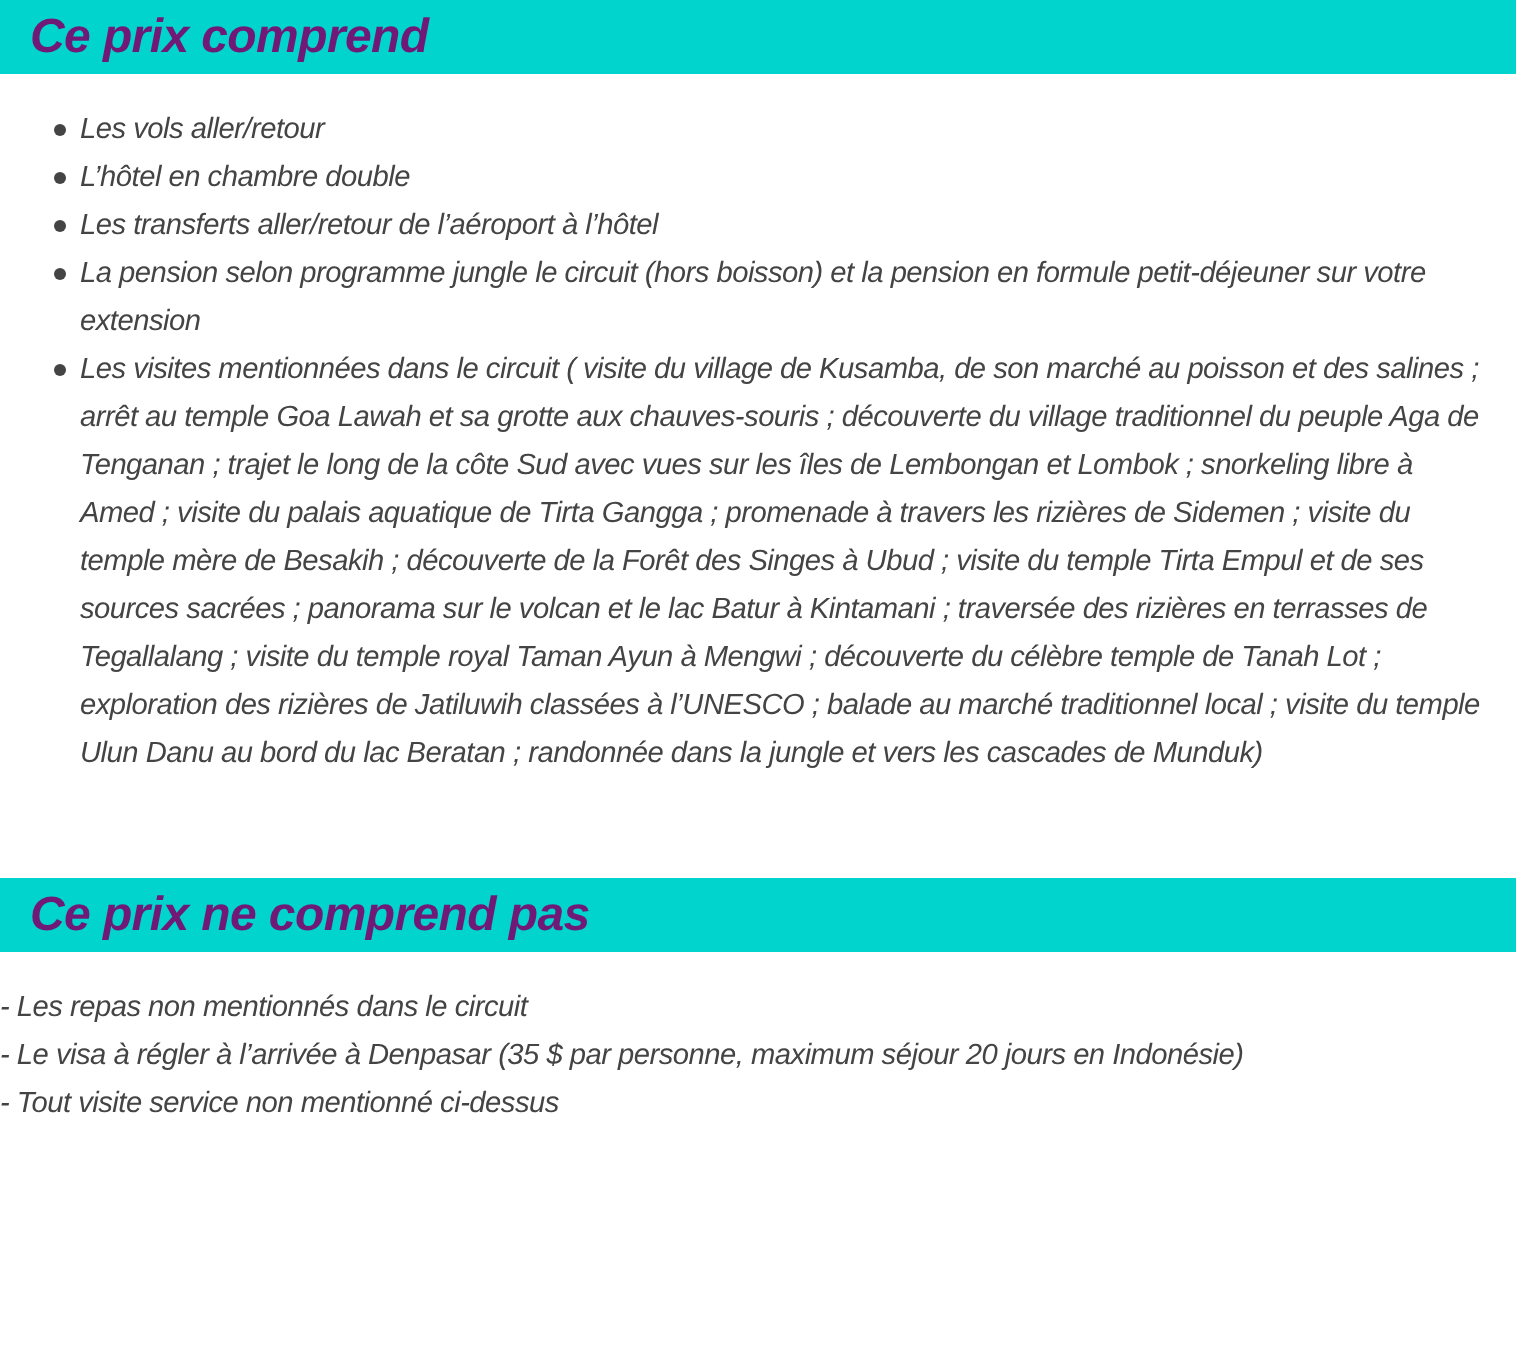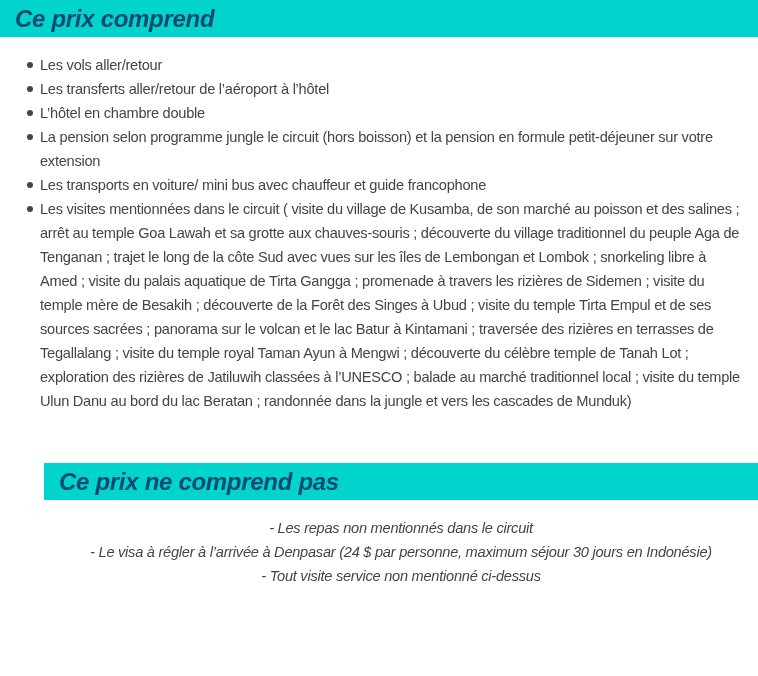--- a/index.html
+++ b/index.html
@@ -11,81 +11,80 @@
     .section-header {
       background: #00d4cc;
       height: 37px;
       width: 758px;
       box-sizing: border-box;
       padding-left: 15px;
       display: flex; align-items: center;
     }
     .section-header h2 {
       margin: 0;
-      color: #0c4a6e;
+      color: #701a75;
       font-style: italic;
       font-weight: bold;
       font-size: 24px;
       letter-spacing: -0.3px;
       line-height: 37px;
     }
     ul.included {
       margin: 16px 0 0 0;
       padding: 0 0 0 40px;
       list-style: none;
       width: 700px;
     }
     ul.included li {
       position: relative;
+      font-style: italic;
       font-size: 14.6px;
       line-height: 24px;
       letter-spacing: -0.25px;
     }
     ul.included li::before {
       content: "";
       position: absolute;
       left: -13px; top: 9px;
       width: 6px; height: 6px;
       border-radius: 50%;
       background: #444444;
     }
-    .gap-top { margin-top: 50px; padding-left: 44px; }
+    .gap-top { margin-top: 50px; }
     .excluded {
       margin: 16px 0 0 0;
       padding: 0;
       list-style: none;
-      text-align: center;
     }
     .excluded li {
       font-style: italic;
       font-size: 14.6px;
       line-height: 24px;
       letter-spacing: -0.25px;
       white-space: nowrap;
     }
   </style>
 </head>
 <body>
 
 <section>
   <div class="section-header">
     <h2>Ce prix comprend</h2>
   </div>
   <ul class="included">
     <li>Les vols aller/retour</li>
+    <li>L’hôtel en chambre double</li>
     <li>Les transferts aller/retour de l’aéroport à l’hôtel</li>
-    <li>L’hôtel en chambre double</li>
     <li>La pension selon programme jungle le circuit (hors boisson) et la pension en formule petit-déjeuner sur votre extension</li>
-    <li>Les transports en voiture/ mini bus avec chauffeur et guide francophone</li>
     <li>Les visites mentionnées dans le circuit ( visite du village de Kusamba, de son marché au poisson et des salines ; arrêt au temple Goa Lawah et sa grotte aux chauves-souris ; découverte du village traditionnel du peuple Aga de Tenganan ; trajet le long de la côte Sud avec vues sur les îles de Lembongan et Lombok ; snorkeling libre à Amed ; visite du palais aquatique de Tirta Gangga ; promenade à travers les rizières de Sidemen ; visite du temple mère de Besakih ; découverte de la Forêt des Singes à Ubud ; visite du temple Tirta Empul et de ses sources sacrées ; panorama sur le volcan et le lac Batur à Kintamani ; traversée des rizières en terrasses de Tegallalang ; visite du temple royal Taman Ayun à Mengwi ; découverte du célèbre temple de Tanah Lot ; exploration des rizières de Jatiluwih classées à l’UNESCO ; balade au marché traditionnel local ; visite du temple Ulun Danu au bord du lac Beratan ; randonnée dans la jungle et vers les cascades de Munduk)</li>
   </ul>
 </section>
 
 <section class="gap-top">
   <div class="section-header">
     <h2>Ce prix ne comprend pas</h2>
   </div>
   <ul class="excluded">
     <li>- Les repas non mentionnés dans le circuit</li>
-    <li>- Le visa à régler à l’arrivée à Denpasar (24 $ par personne, maximum séjour 30 jours en Indonésie)</li>
+    <li>- Le visa à régler à l’arrivée à Denpasar (35 $ par personne, maximum séjour 20 jours en Indonésie)</li>
     <li>- Tout visite service non mentionné ci-dessus</li>
   </ul>
 </section>
 
 </body></html>

